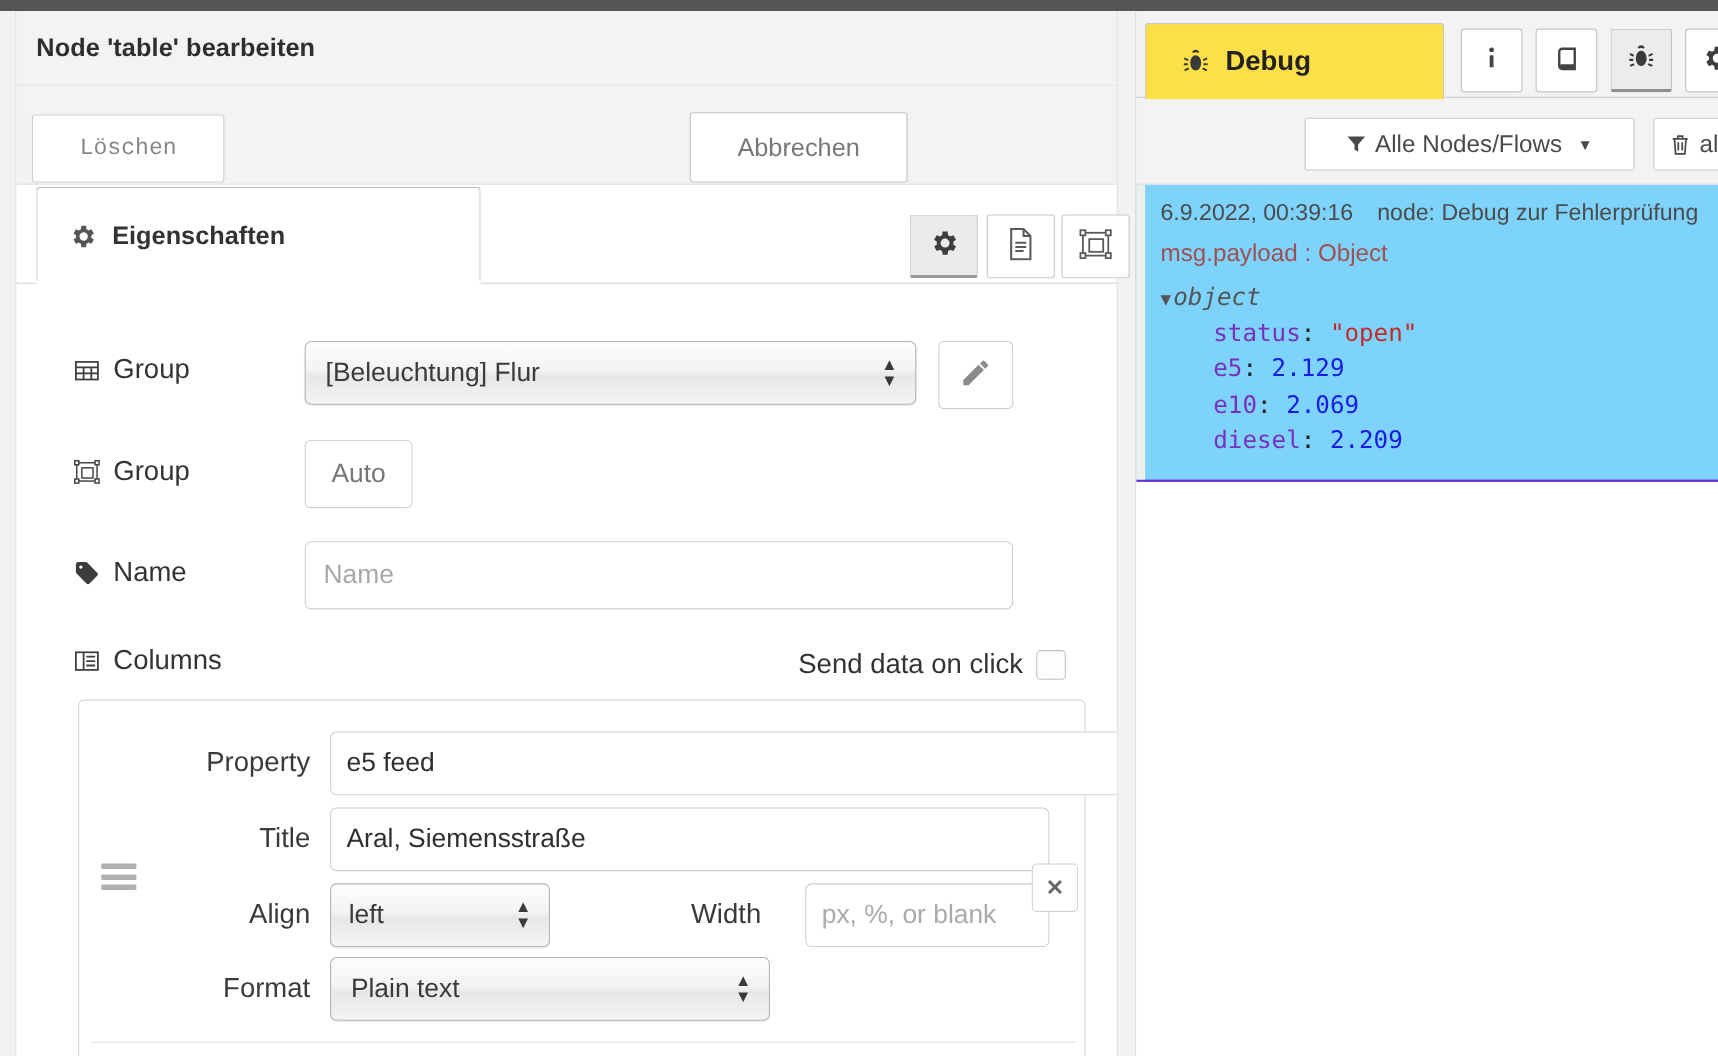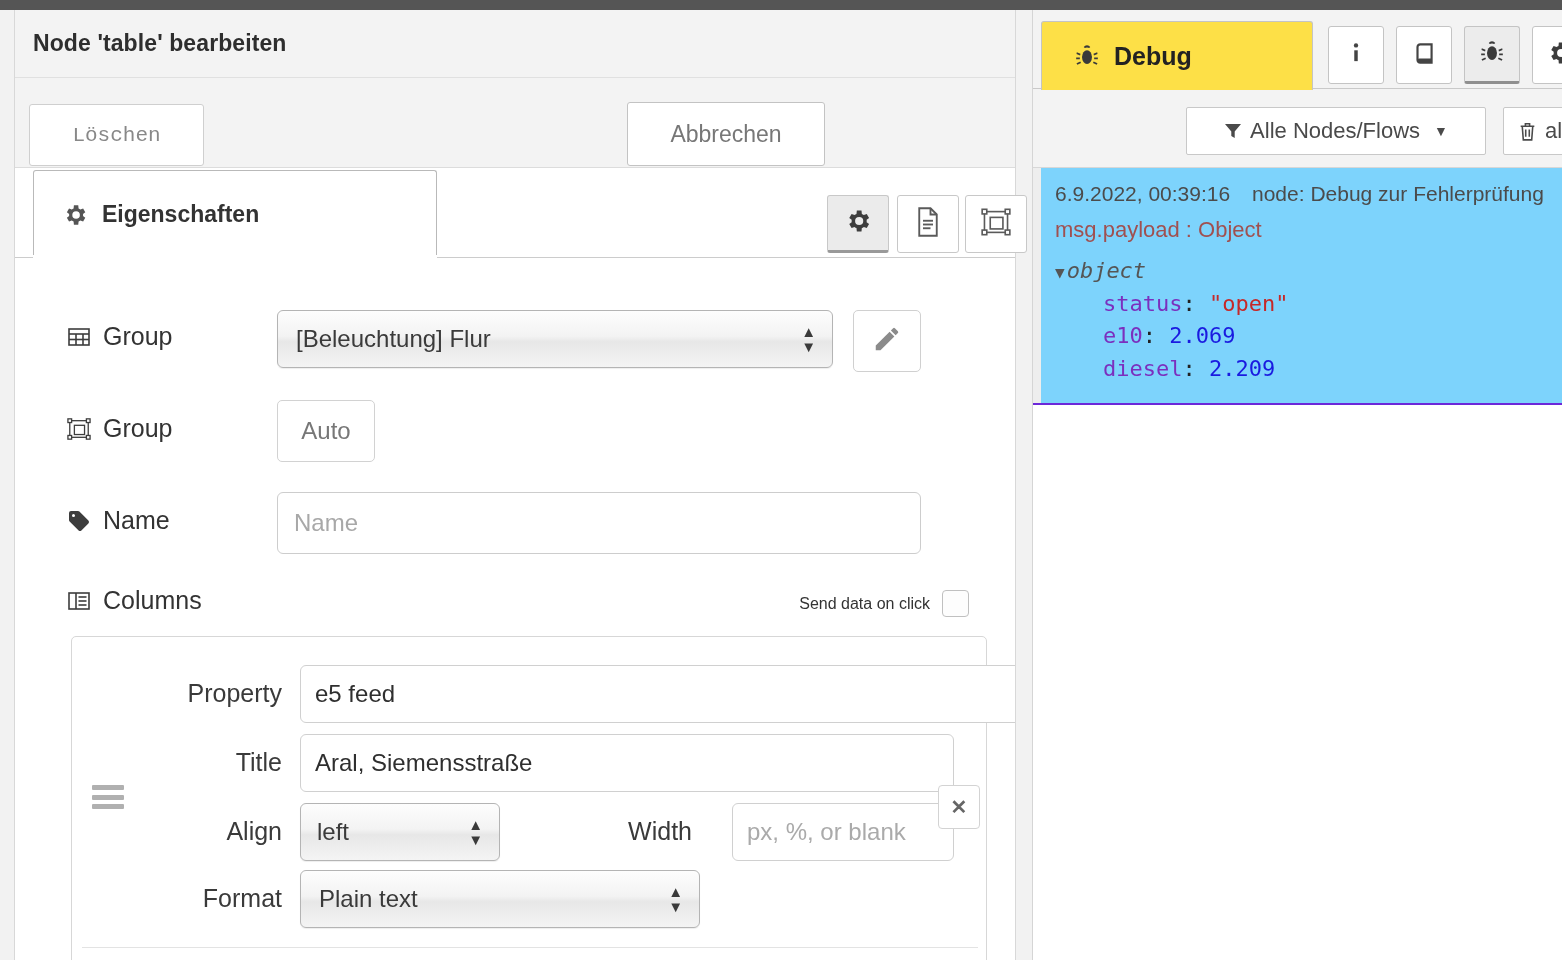--- a/index.html
+++ b/index.html
@@ -162,21 +162,21 @@
   }
   #inp-name::placeholder { color: #a8a8a8; }
 
   
   #row-columns-hdr { top: 328px; height: 46px; }
   #lbl-columns { left: 52px; top: 0px; }
   #send-data-wrap {
     position: absolute; right: 46px; top: 4px;
     display: flex; align-items: center;
   }
-  #send-data-label { font-size: 16px; color: #333333; margin-right: 12px; }
+  #send-data-label { font-size: 25px; color: #333333; margin-right: 12px; }
   #chk-send-data {
     width: 27px; height: 27px; border: 1px solid #c0c0c0; border-radius: 4px;
     background: #fdfdfd; cursor: pointer;
   }
 
   
   #columns-box {
     position: absolute; left: 56px; top: 378px; width: 916px; height: 580px;
     border: 1px solid #d7d7d7; border-top-left-radius: 5px; border-top-right-radius: 5px;
     background: #ffffff;
@@ -582,20 +582,23 @@
       </div>
       <div class="dbg-topic">msg.payload : Object</div>
       <div class="dbg-obj">
         <div>
           <span class="twist">▼</span><span class="root" style="margin-left:0">object</span>
         </div>
         <div class="dbg-row">
           <span class="k">status</span><span class="colon">: </span><span class="v-str">"open"</span>
         </div>
         <div class="dbg-row">
+          <span class="k">e5</span><span class="colon">: </span><span class="v-num">2.129</span>
+        </div>
+        <div class="dbg-row">
           <span class="k">e10</span><span class="colon">: </span><span class="v-num">2.069</span>
         </div>
         <div class="dbg-row">
           <span class="k">diesel</span><span class="colon">: </span><span class="v-num">2.209</span>
         </div>
       </div>
     </div>
   </div>
 </div>
 

